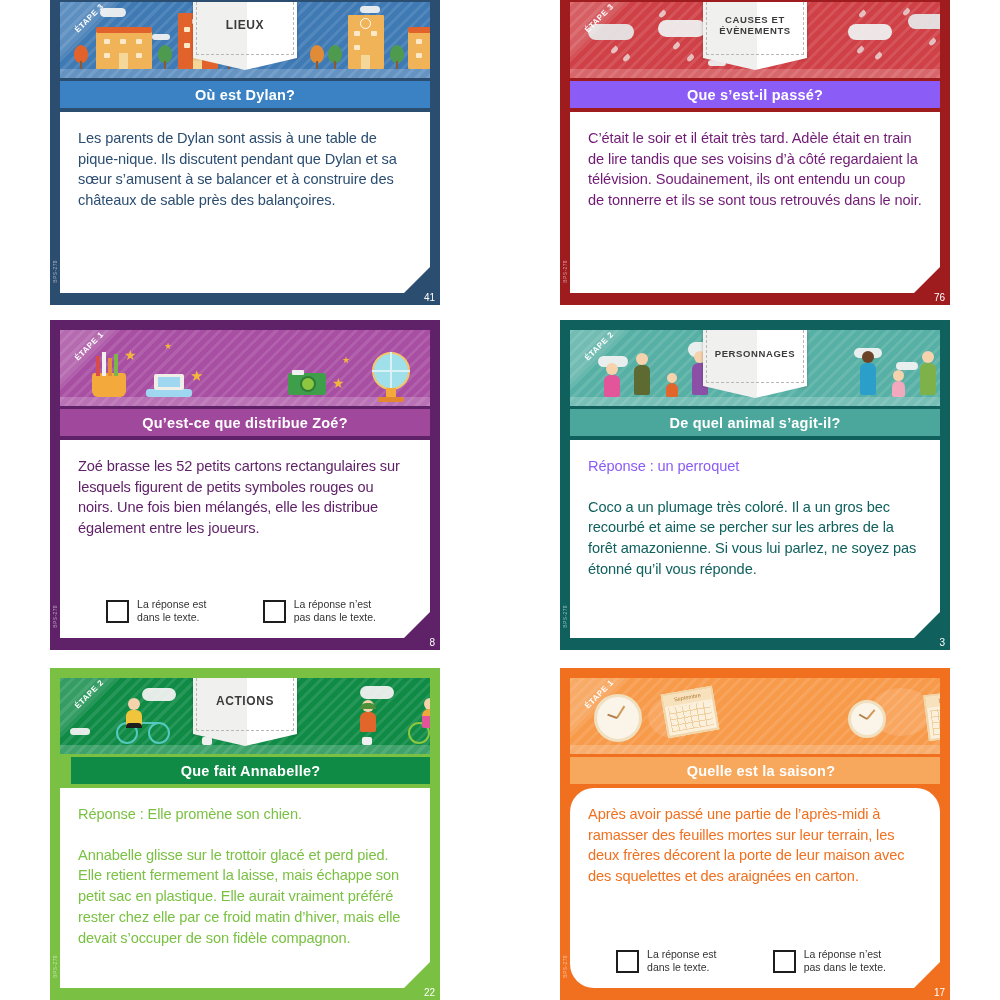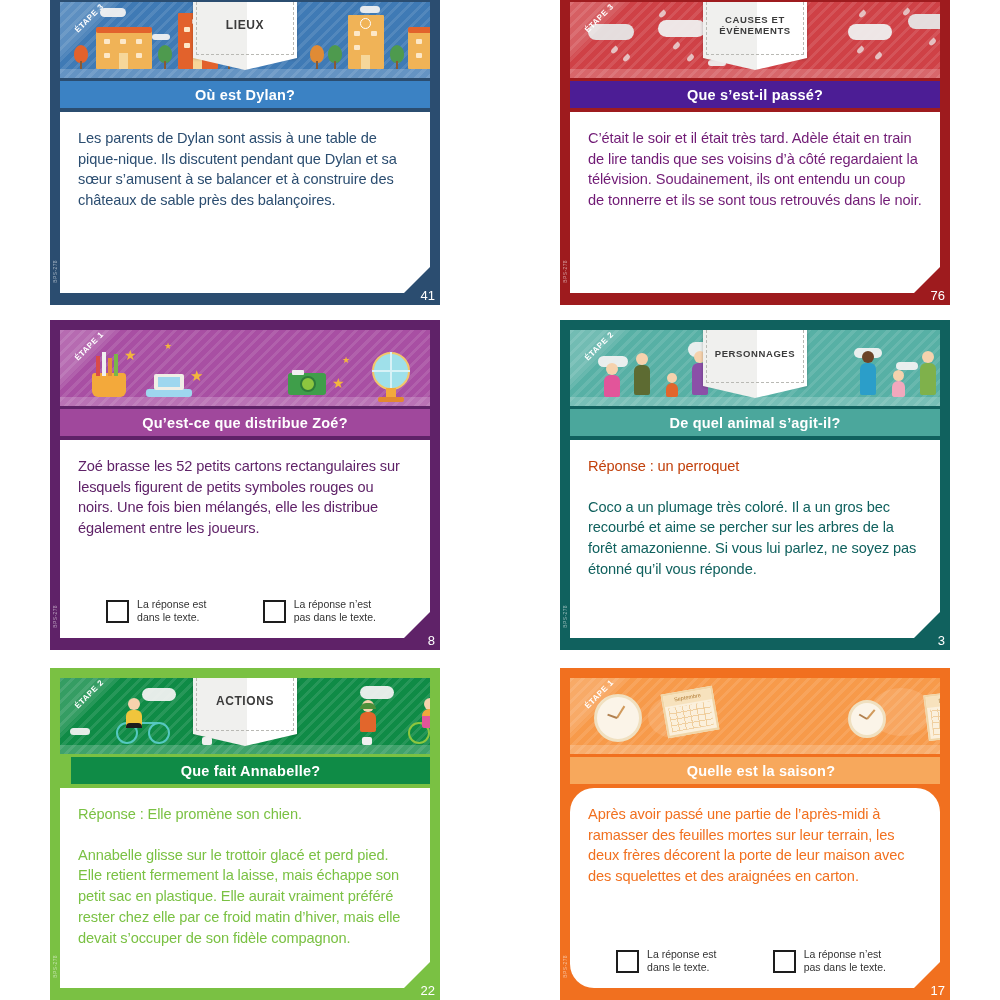--- a/index.html
+++ b/index.html
@@ -130,21 +130,21 @@
     border:2px solid #1d1d1d;
     background:#fff;
     flex:0 0 auto;
   }
   .check .lbl{
     font-size:10.5px;line-height:1.22;color:#333;
   }
   
   .num{
     position:absolute;right:5px;bottom:2px;
-    font-size:13px;color:#ffffff;font-weight:normal;
+    font-size:10px;color:#ffffff;font-weight:normal;
     z-index:6;
   }
   
   .sidecode{
     position:absolute;left:2px;bottom:22px;
     font-size:5px;color:rgba(255,255,255,.55);
     writing-mode:vertical-rl;transform:rotate(180deg);
     letter-spacing:.4px;
   }
   .cloud{
@@ -277,21 +277,21 @@
         <div class="drop" style="left:288px;top:44px;"></div>
         <div class="drop" style="left:306px;top:50px;"></div>
         <div class="drop" style="left:334px;top:6px;"></div>
         <div class="drop" style="left:360px;top:36px;"></div>
 
         <div class="etape">ÉTAPE 3</div>
         <div class="tag">
           <div class="tag-label small">CAUSES ET ÉVÈNEMENTS</div>
         </div>
       </div>
-      <div class="qbar" style="background: #4c1d95;">Que s’est-il passé?</div>
+      <div class="qbar" style="background: #8b5cf6;">Que s’est-il passé?</div>
       <div class="body" style="color: rgb(158, 27, 30);">
         <p style="color: #701a75;">C’était le soir et il était très tard. Adèle était en train de lire tandis que ses voisins d’à côté regardaient la télévision. Soudainement, ils ont entendu un coup de tonnerre et ils se sont tous retrouvés dans le noir.</p>
       </div>
     </div>
     <div class="sidecode">BPS-278</div>
     <div class="num">76</div>
   </div>
 
   <div class="card row2" id="c2" style="background: rgb(95, 34, 104);">
     <div class="card-inner">
@@ -390,21 +390,21 @@
             <div class="torso" style="background:#7fb14b;height:32px;"></div>
           </div>
 
         <div class="etape">ÉTAPE 2</div>
         <div class="tag">
           <div class="tag-label small">PERSONNAGES</div>
         </div>
       </div>
       <div class="qbar" style="background: rgb(75, 167, 156);">De quel animal s’agit-il?</div>
       <div class="body" style="color: rgb(16, 97, 94);">
-        <p class="answer" style="color: #c2410c;">Réponse : un perroquet</p>
+        <p class="answer" style="color: #8b5cf6;">Réponse : un perroquet</p>
         <p style="color: rgb(16, 97, 94);">Coco a un plumage très coloré. Il a un gros bec recourbé et aime se percher sur les arbres de la forêt amazonienne. Si vous lui parlez, ne soyez pas étonné qu’il vous réponde.</p>
       </div>
     </div>
     <div class="sidecode">BPS-278</div>
     <div class="num">3</div>
   </div>
 
   <div class="card row3" id="c4" style="background: rgb(122, 193, 67);">
     <div class="card-inner">
       <div class="banner" style="background: rgb(15, 139, 70);">

